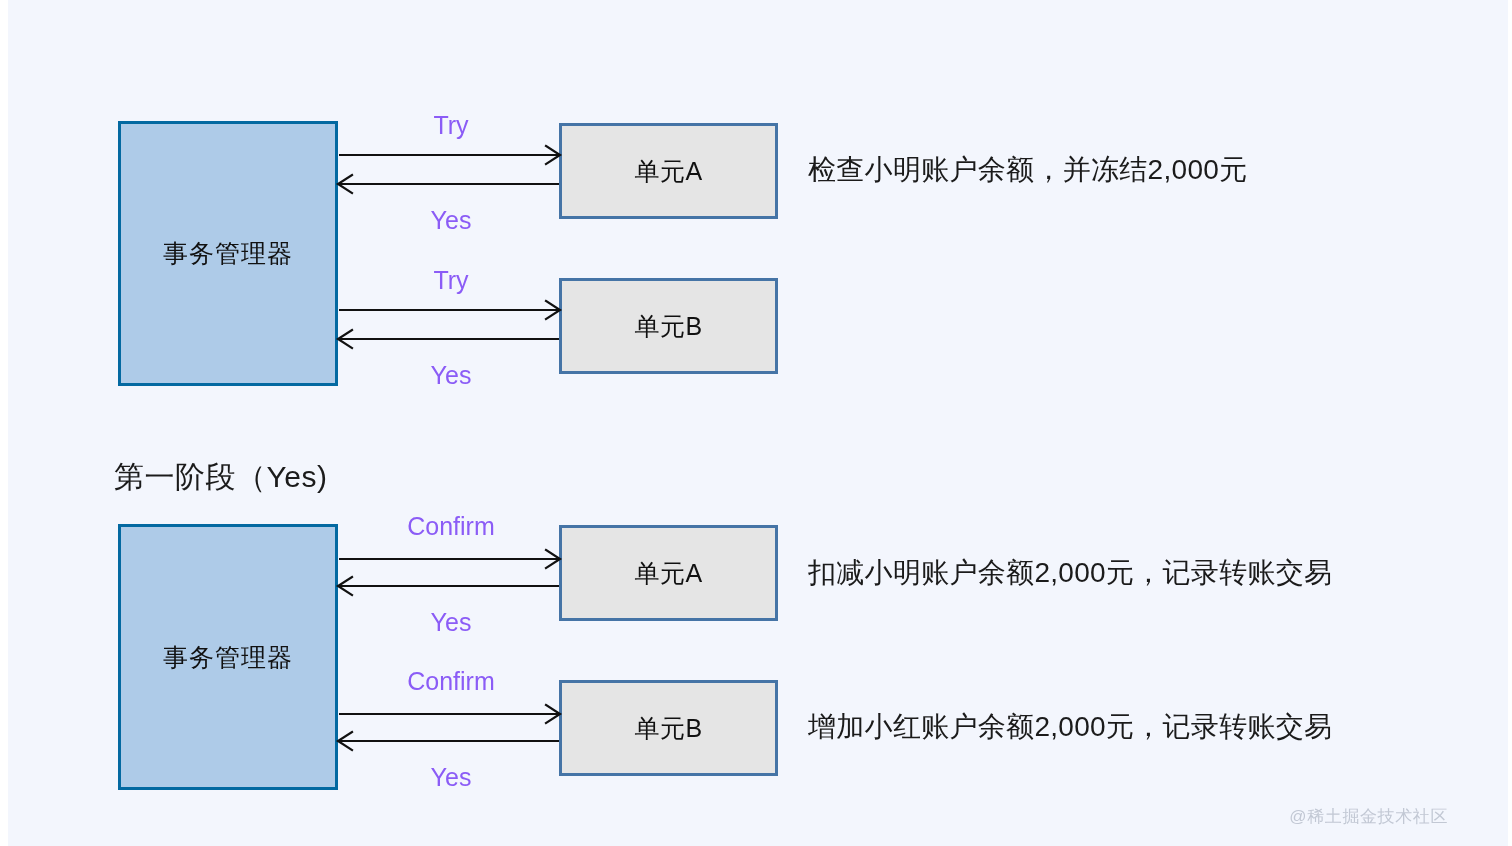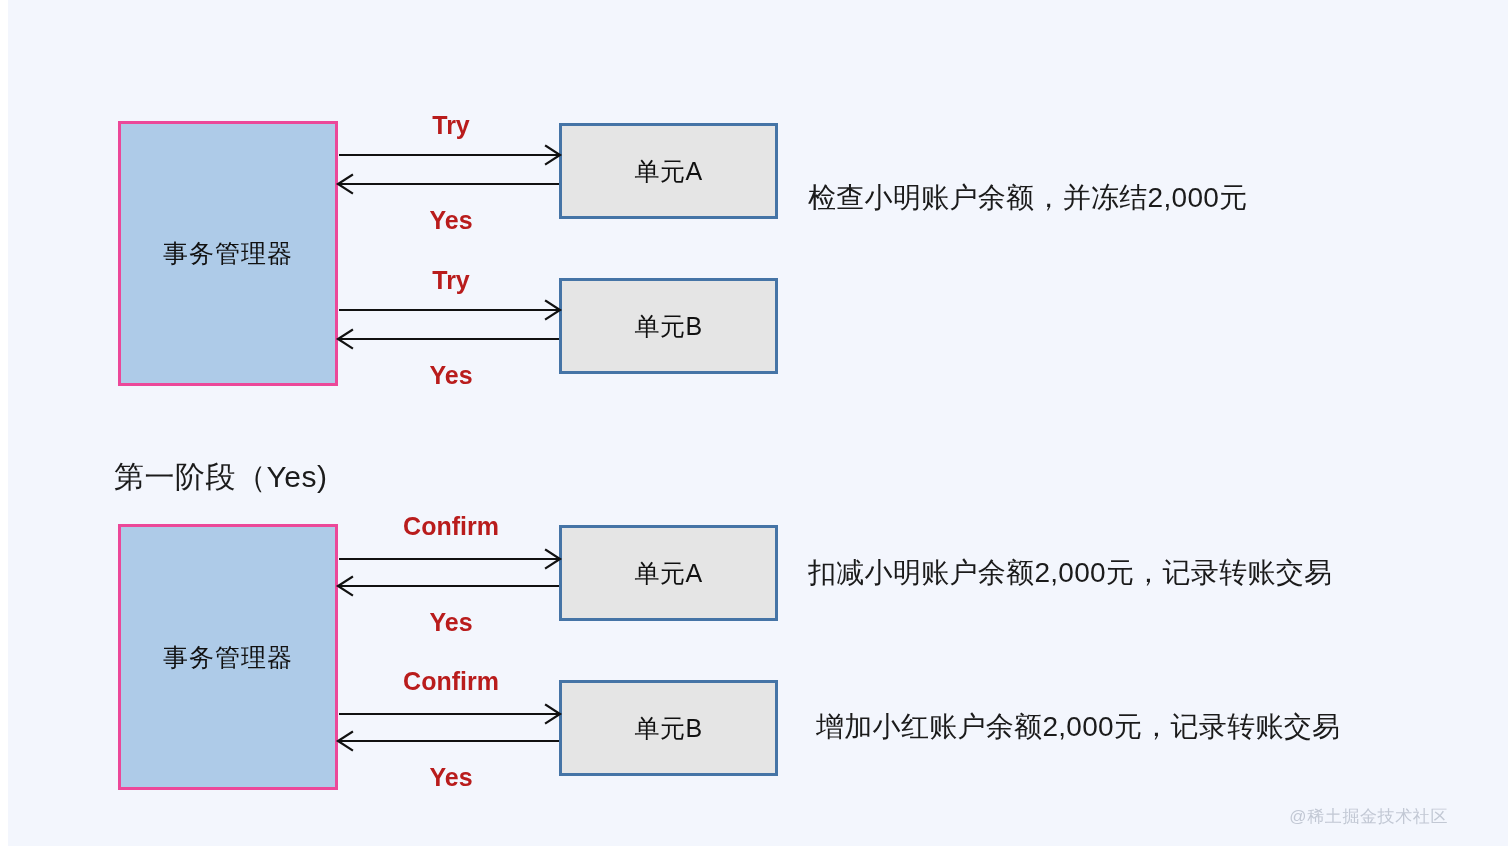--- a/index.html
+++ b/index.html
@@ -33,21 +33,21 @@
     letter-spacing: 0.5px;
     white-space: nowrap;
   }
   #phase1-title { left: 106px; top: 52px; }
   #phase2-title { left: 106px; top: 462px; }
 
   
   .tm-box {
     position: absolute;
     background: #aecbe8;
-    border: 3px solid #ec4899;
+    border: 3px solid #0369a1;
     box-sizing: border-box;
     display: flex;
     align-items: center;
     justify-content: center;
   }
   .tm-box .tm-label {
     font-size: 25px;
     color: #111111;
     letter-spacing: 1px;
     white-space: nowrap;
@@ -95,40 +95,39 @@
     stroke-width: 2.2;
     fill: none;
     stroke-linecap: square;
   }
 
   
   .arrow-label {
     position: absolute;
     font-size: 25px;
     line-height: 1;
-    color: #b91c1c;
+    color: #8b5cf6;
     white-space: nowrap;
     text-align: center;
     transform: translateX(-50%);
-    font-weight: bold;
   }
 
   
   .desc {
     position: absolute;
     font-size: 28px;
     line-height: 1;
     color: #1b1b1b;
     letter-spacing: 0.3px;
     white-space: nowrap;
   }
-  #desc-p1-a { left: 800px; top: 156px; margin-top: 28px; }
+  #desc-p1-a { left: 800px; top: 156px; }
   #desc-p1-b { left: 804px; top: 311px; }
   #desc-p2-a { left: 800px; top: 559px; }
-  #desc-p2-b { left: 800px; top: 713px; margin-left: 8px; }
+  #desc-p2-b { left: 800px; top: 713px; }
 
   
   #watermark {
     position: absolute;
     right: 60px;
     bottom: 18px;
     font-size: 17px;
     color: #c2c8d4;
     letter-spacing: 0.6px;
     white-space: nowrap;

